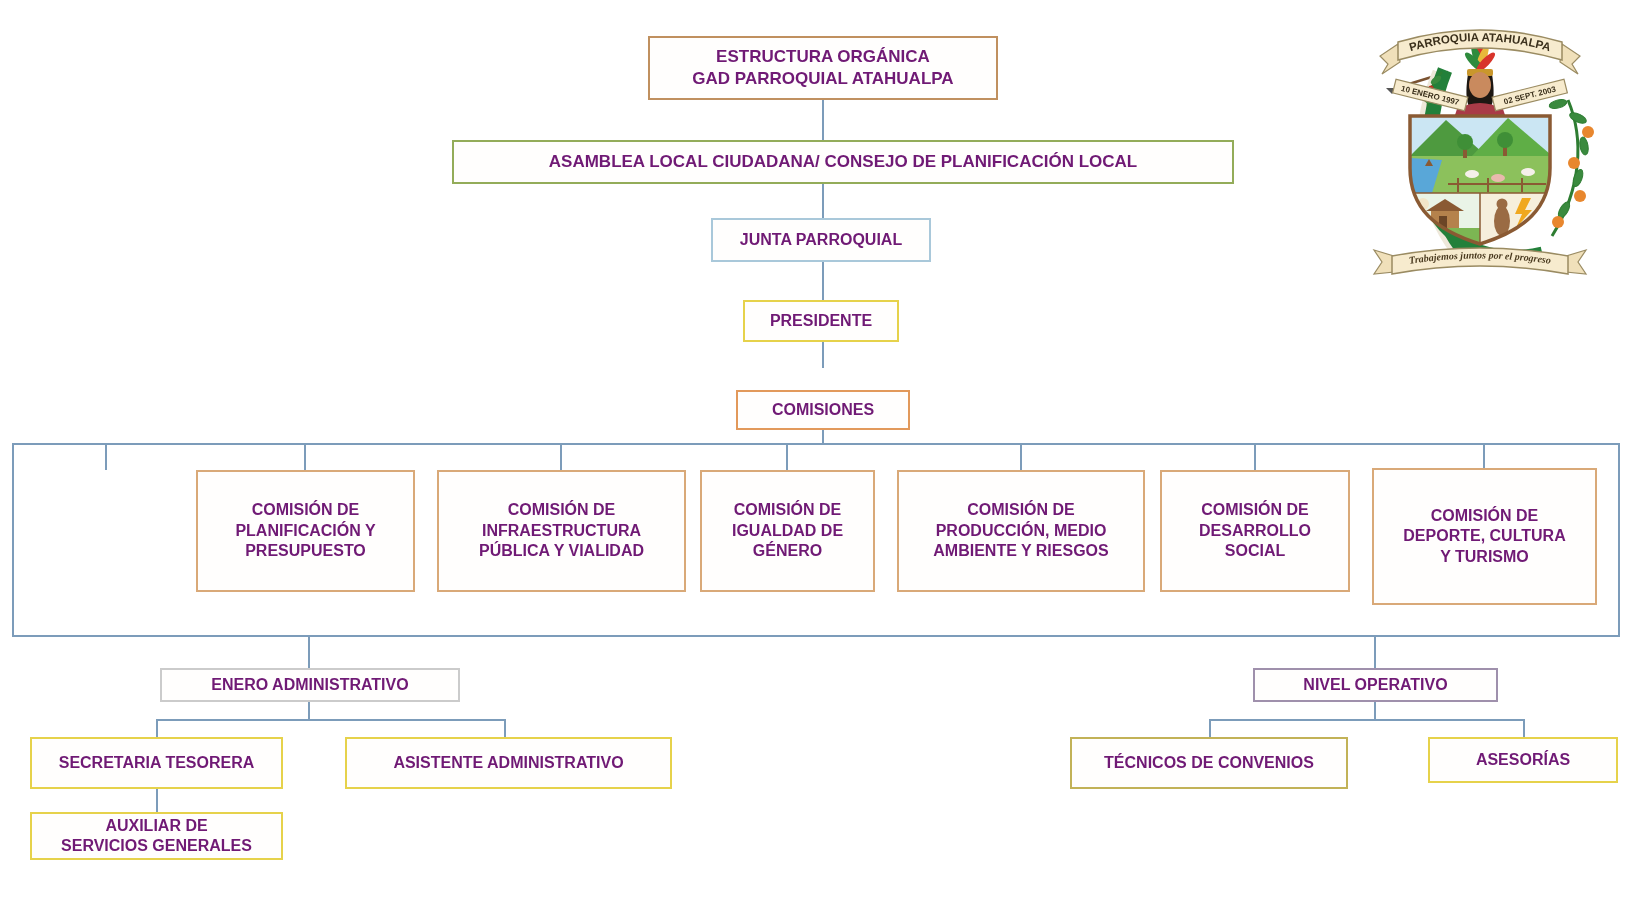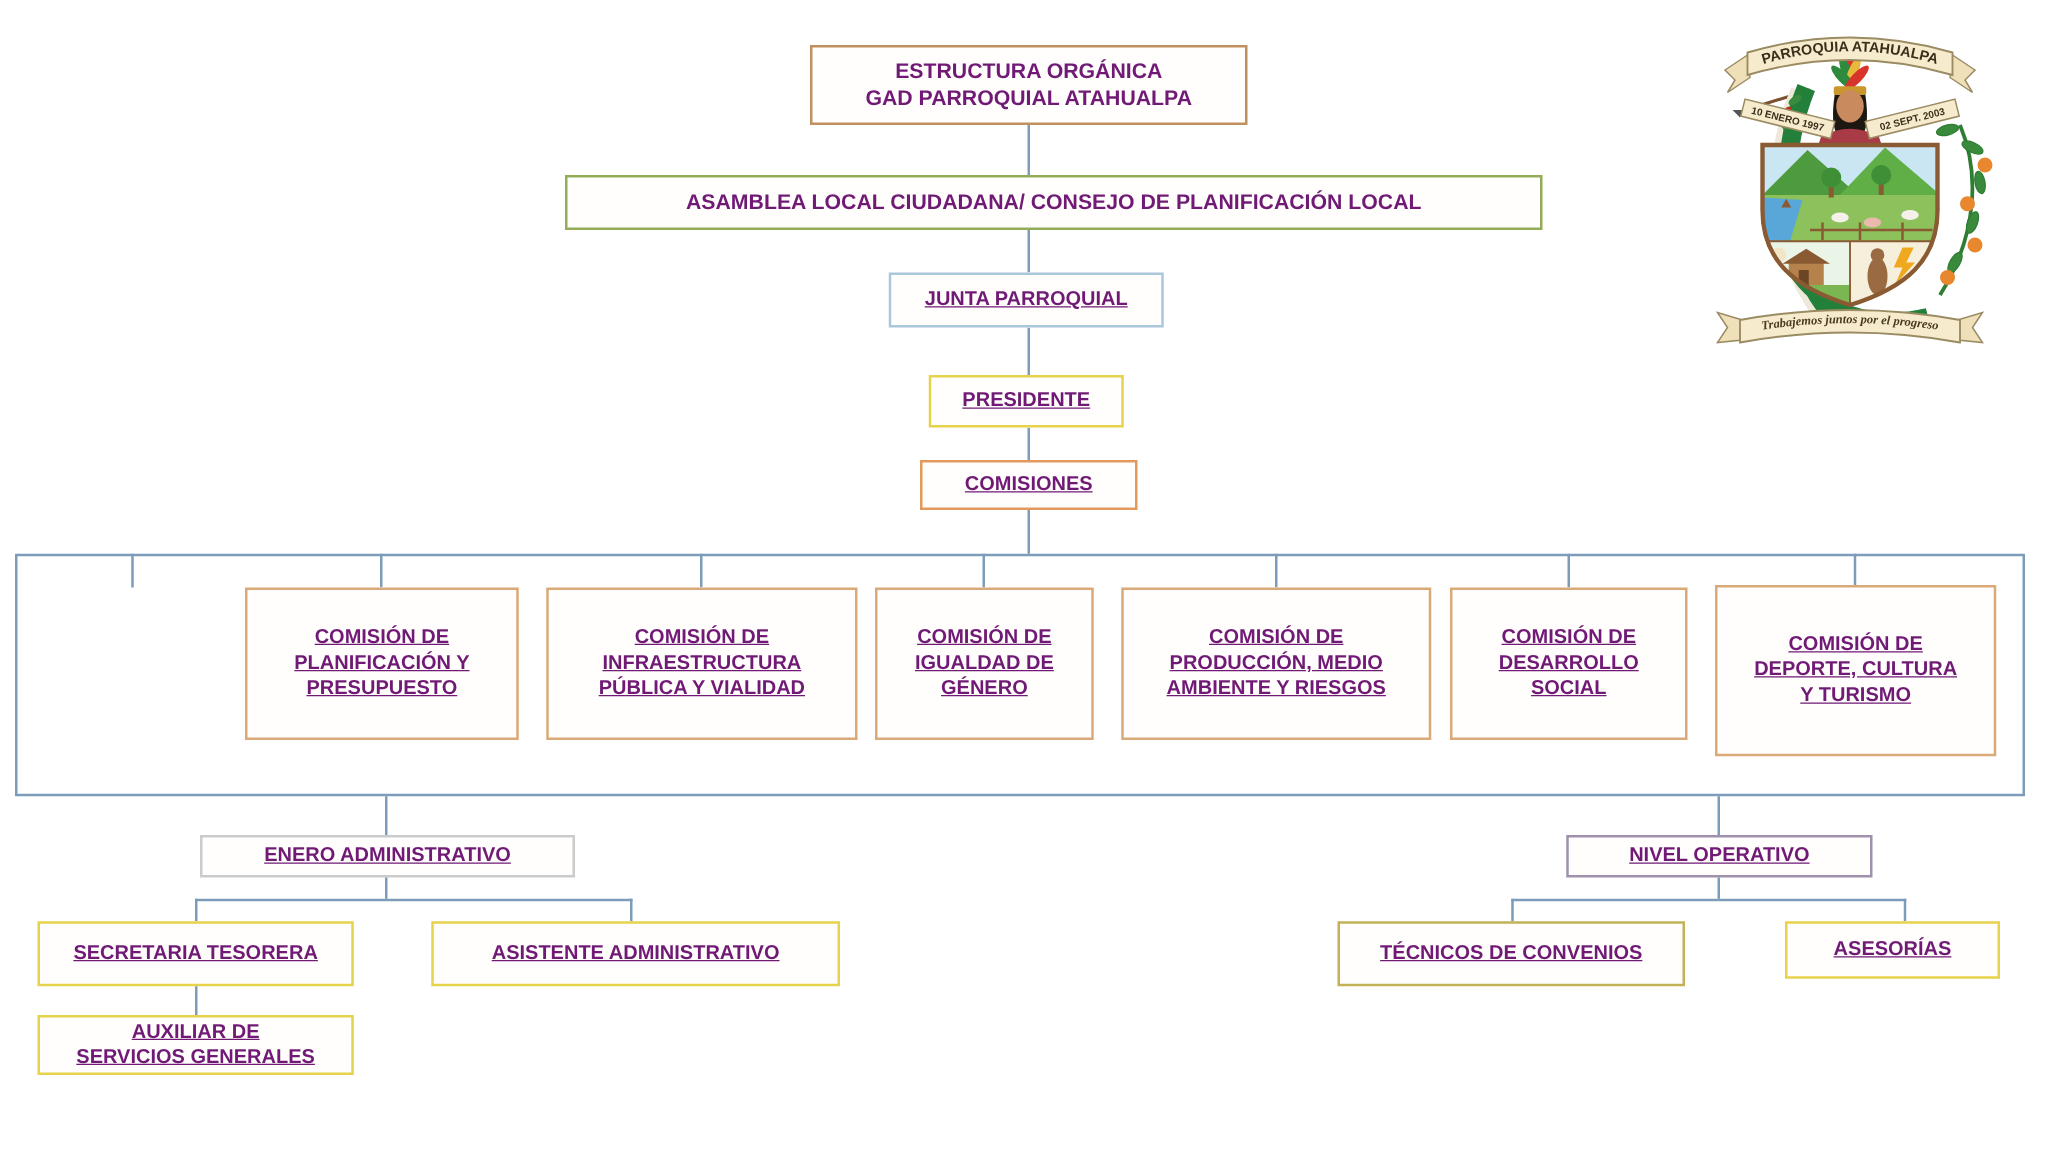--- a/index.html
+++ b/index.html
@@ -12,27 +12,27 @@
     text-align:center;background:#fffefd;border:2px solid #999;
     font-weight:bold;white-space:pre-line;line-height:1.28;color:#701a75;
     box-sizing:border-box;
   }
   .conn{position:absolute;background:#7c9cba;}
   .frame{position:absolute;border:2px solid #7c9cba;box-sizing:border-box;background:transparent;}
   .b-title{border-color:#c0905f;}
   .b-green{border-color:#93ac59;}
   .b-blue{border-color:#a9c8da;}
   .b-yellow{border-color:#e6d24b;}
-  .b-orange{border-color:#e2995b;}
+  .b-orange{border-color:#e2995b;margin-top:22px;}
   .b-tan{border-color:#d9a978;}
   .b-gray{border-color:#cbcbcb;}
   .b-purple{border-color:#9f90ac;}
   .b-olive{border-color:#c2b257;}
   .fs17{font-size:17px;}
-  .fs16{font-size:16px;text-decoration:underline;}
+  .fs16{font-size:16px;}
   .logo{position:absolute;left:1330px;top:8px;width:300px;height:282px;}
 </style>
 </head>
 <body>
 
 <div class="stage">
 
   <div class="conn" style="left:822px;top:100px;width:2px;height:40px;"></div>
   <div class="conn" style="left:822px;top:184px;width:2px;height:34px;"></div>
   <div class="conn" style="left:822px;top:262px;width:2px;height:38px;"></div>
@@ -97,21 +97,21 @@
 SERVICIOS GENERALES</div>
 
   <div class="node b-purple fs16" style="left:1253px;top:668px;width:245px;height:34px;">NIVEL OPERATIVO</div>
 
   <div class="conn" style="left:1374px;top:702px;width:2px;height:17px;"></div>
   <div class="conn" style="left:1209px;top:719px;width:316px;height:2px;"></div>
   <div class="conn" style="left:1209px;top:719px;width:2px;height:18px;"></div>
   <div class="conn" style="left:1523px;top:719px;width:2px;height:18px;"></div>
 
   <div class="node b-olive fs16" style="left:1070px;top:737px;width:278px;height:52px;">TÉCNICOS DE CONVENIOS</div>
-  <div class="node b-yellow fs16" style="left:1428px;top:737px;width:172px;height:46px;">ASESORÍAS</div>
+  <div class="node b-yellow fs16" style="left:1428px;top:737px;width:190px;height:46px;">ASESORÍAS</div>
 
   <div class="logo">
     <svg width="300" height="282" viewBox="0 0 300 282">
       <defs>
         <clipPath id="shieldClip">
           <path d="M80,108 H220 V160 C220,200 195,222 150,236 C105,222 80,200 80,160 Z"></path>
         </clipPath>
         <path id="topArcText" d="M72,46 Q150,20 228,46" fill="none"></path>
         <path id="mottoArc" d="M66,258 Q150,243 234,258" fill="none"></path>
       </defs>

